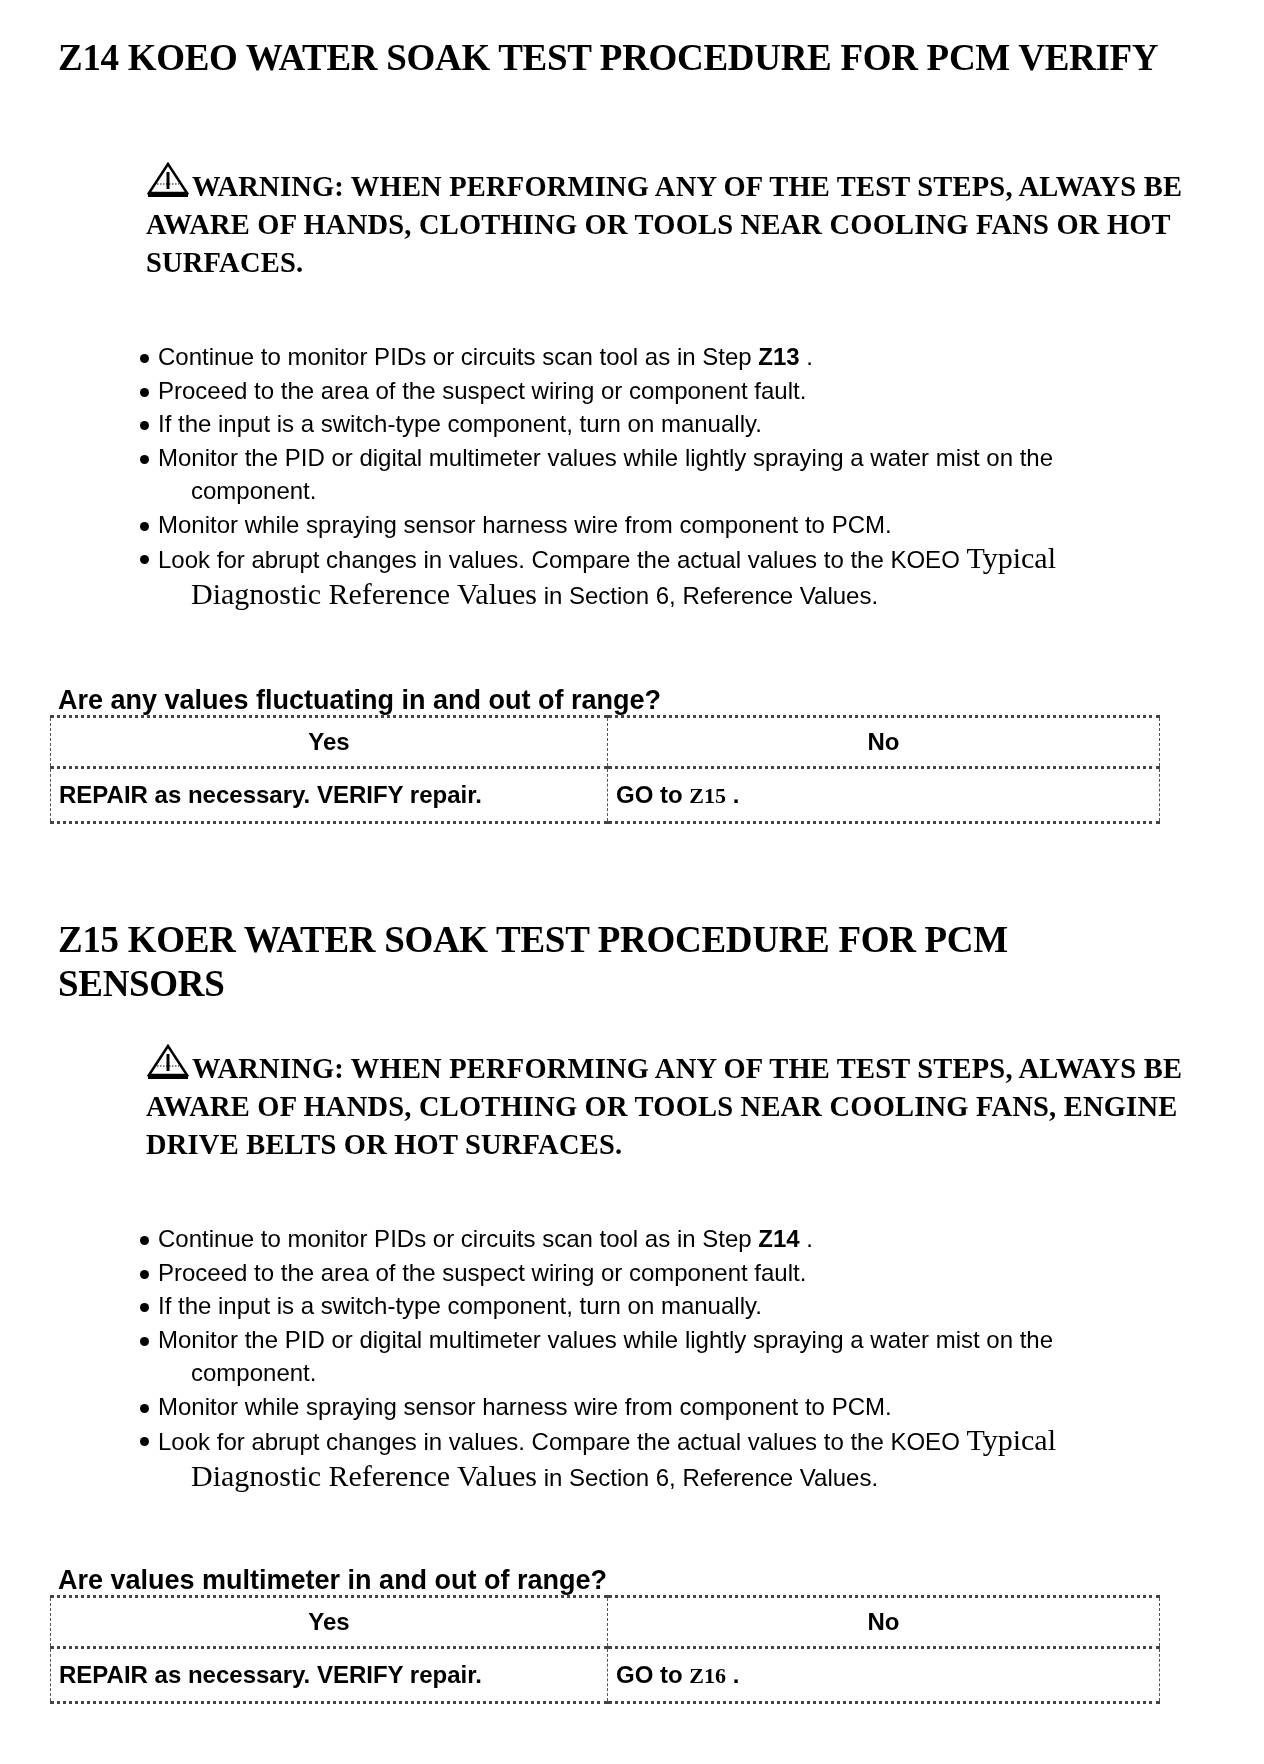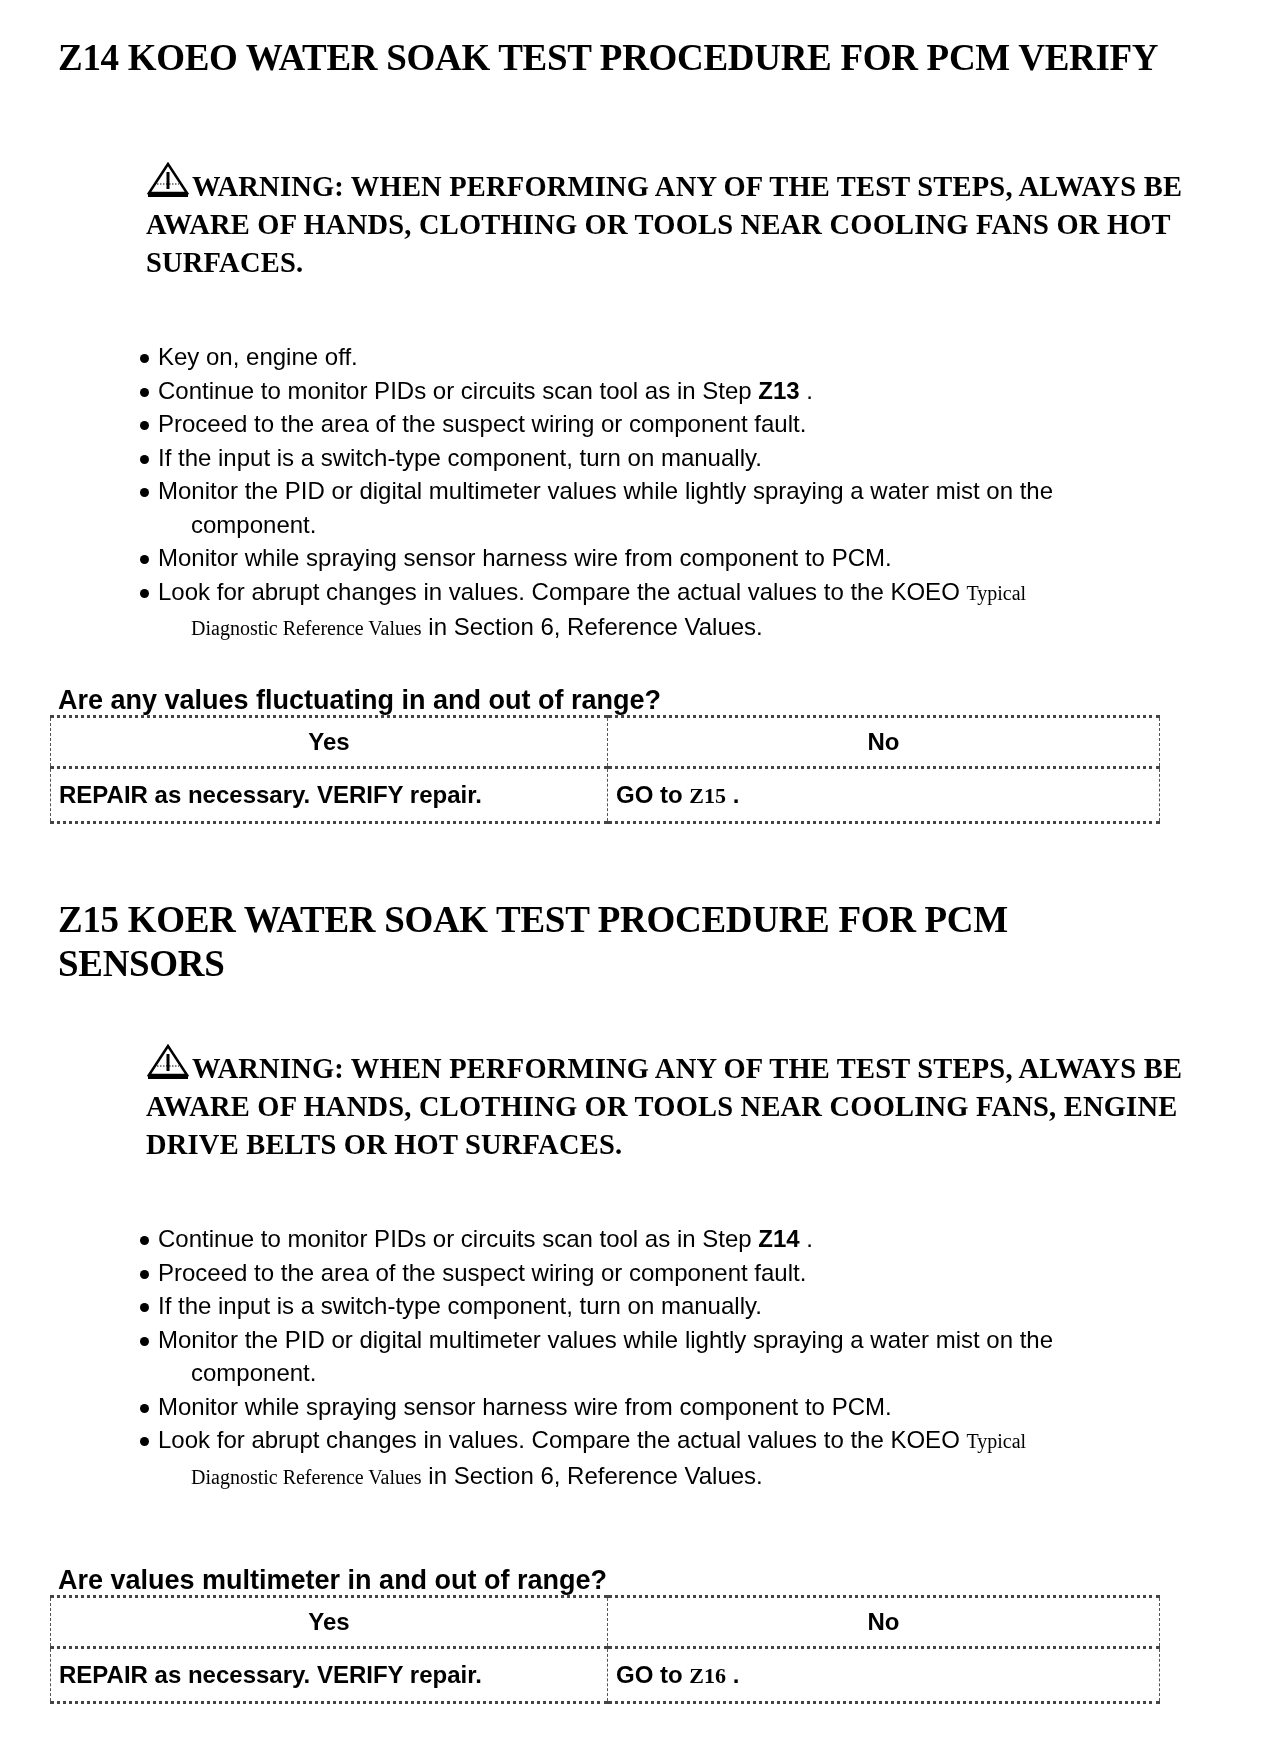--- a/index.html
+++ b/index.html
@@ -21,21 +21,21 @@
     .warn-icon { display: inline-block; width: 44px; height: 36px; vertical-align: -2px; margin-right: 2px; }
     .bullets {
       position: absolute; left: 138px; width: 1060px; margin: 0; padding: 0; list-style: none;
       font-family: "Liberation Sans", sans-serif; font-size: 24px; line-height: 33.5px;
     }
     .bullets li { position: relative; padding-left: 20px; }
     .bullets li .dot {
       position: absolute; left: 2px; top: 14px; width: 9px; height: 9px; border-radius: 50%; background: #000;
     }
     .bullets li .cont { display: block; padding-left: 33px; }
-    .serif-frag { font-family: "Liberation Serif", serif; font-size: 20px; }
+    .serif-frag { font-family: "Liberation Serif", serif; font-size: 30px; }
     .bold-ref { font-weight: bold; }
     .question {
       position: absolute; left: 58px;
       font-family: "Liberation Sans", sans-serif; font-weight: bold; font-size: 27px; line-height: 28px;
     }
     .qtable {
       position: absolute; left: 50px; width: 1110px; border-collapse: collapse;
       font-family: "Liberation Sans", sans-serif; font-size: 24px;
     }
     .qtable td, .qtable th {
@@ -56,21 +56,20 @@
   <h1 class="title" style="top:36px;">Z14 KOEO WATER SOAK TEST PROCEDURE FOR PCM VERIFY</h1>
   <p class="warning" style="top:162px;">
     <svg class="warn-icon" viewBox="0 0 44 36">
       <path d="M22 2 L3 31 L41 31 Z" fill="none" stroke="#000" stroke-width="2.5"></path>
       <rect x="2" y="31" width="40" height="4" fill="#000"></rect>
       <rect x="20.5" y="10" width="3" height="17" fill="#000"></rect>
       <line x1="11" y1="22" x2="33" y2="22" stroke="#000" stroke-width="1" stroke-dasharray="1.5,1.5"></line>
     </svg><span>WARNING: WHEN PERFORMING ANY OF THE TEST STEPS, ALWAYS BE AWARE OF HANDS, CLOTHING OR TOOLS NEAR COOLING FANS OR HOT SURFACES.</span>
   </p>
   <ul class="bullets" style="top:340px;">
-    <li><span class="dot"></span><span>Key on, engine off.</span></li>
     <li><span class="dot"></span><span>Continue to monitor PIDs or circuits scan tool as in Step </span><span class="bold-ref">Z13</span><span> .</span></li>
     <li><span class="dot"></span><span>Proceed to the area of the suspect wiring or component fault.</span></li>
     <li><span class="dot"></span><span>If the input is a switch-type component, turn on manually.</span></li>
     <li><span class="dot"></span><span>Monitor the PID or digital multimeter values while lightly spraying a water mist on the</span><span class="cont">component.</span></li>
     <li><span class="dot"></span><span>Monitor while spraying sensor harness wire from component to PCM.</span></li>
     <li><span class="dot"></span><span>Look for abrupt changes in values. Compare the actual values to the KOEO </span><span class="serif-frag">Typical</span><span class="cont"><span class="serif-frag">Diagnostic Reference Values</span><span> in Section 6, Reference Values.</span></span></li>
   </ul>
   <div class="question" style="top:686px;">Are any values fluctuating in and out of range?</div>
   <table class="qtable" style="top:715px;">
     <tbody>
@@ -80,21 +79,21 @@
     </tr>
     <tr>
       <td>REPAIR as necessary. VERIFY repair.</td>
       <td><span>GO to </span><span class="goto-ref">Z15</span><span> .</span></td>
     </tr>
   </tbody>
     </table>
 </div>
 
 <div class="section" style="top:0;">
-  <h1 class="title" style="top:898px;">Z15 KOER WATER SOAK TEST PROCEDURE FOR PCM SENSORS</h1>
+  <h1 class="title" style="top:918px;">Z15 KOER WATER SOAK TEST PROCEDURE FOR PCM SENSORS</h1>
   <p class="warning" style="top:1044px;">
     <svg class="warn-icon" viewBox="0 0 44 36">
       <path d="M22 2 L3 31 L41 31 Z" fill="none" stroke="#000" stroke-width="2.5"></path>
       <rect x="2" y="31" width="40" height="4" fill="#000"></rect>
       <rect x="20.5" y="10" width="3" height="17" fill="#000"></rect>
       <line x1="11" y1="22" x2="33" y2="22" stroke="#000" stroke-width="1" stroke-dasharray="1.5,1.5"></line>
     </svg><span>WARNING: WHEN PERFORMING ANY OF THE TEST STEPS, ALWAYS BE AWARE OF HANDS, CLOTHING OR TOOLS NEAR COOLING FANS, ENGINE DRIVE BELTS OR HOT SURFACES.</span>
   </p>
   <ul class="bullets" style="top:1222px;">
     <li><span class="dot"></span><span>Continue to monitor PIDs or circuits scan tool as in Step </span><span class="bold-ref">Z14</span><span> .</span></li>

